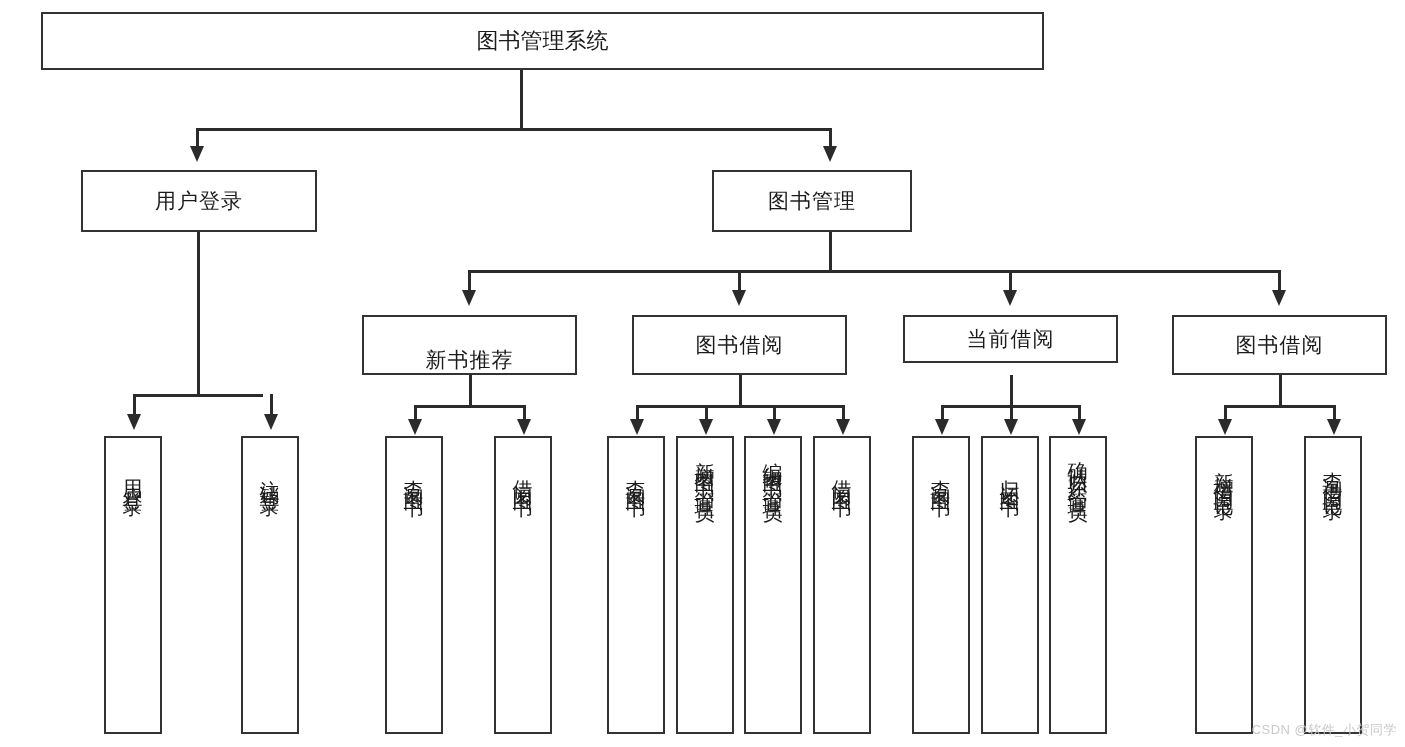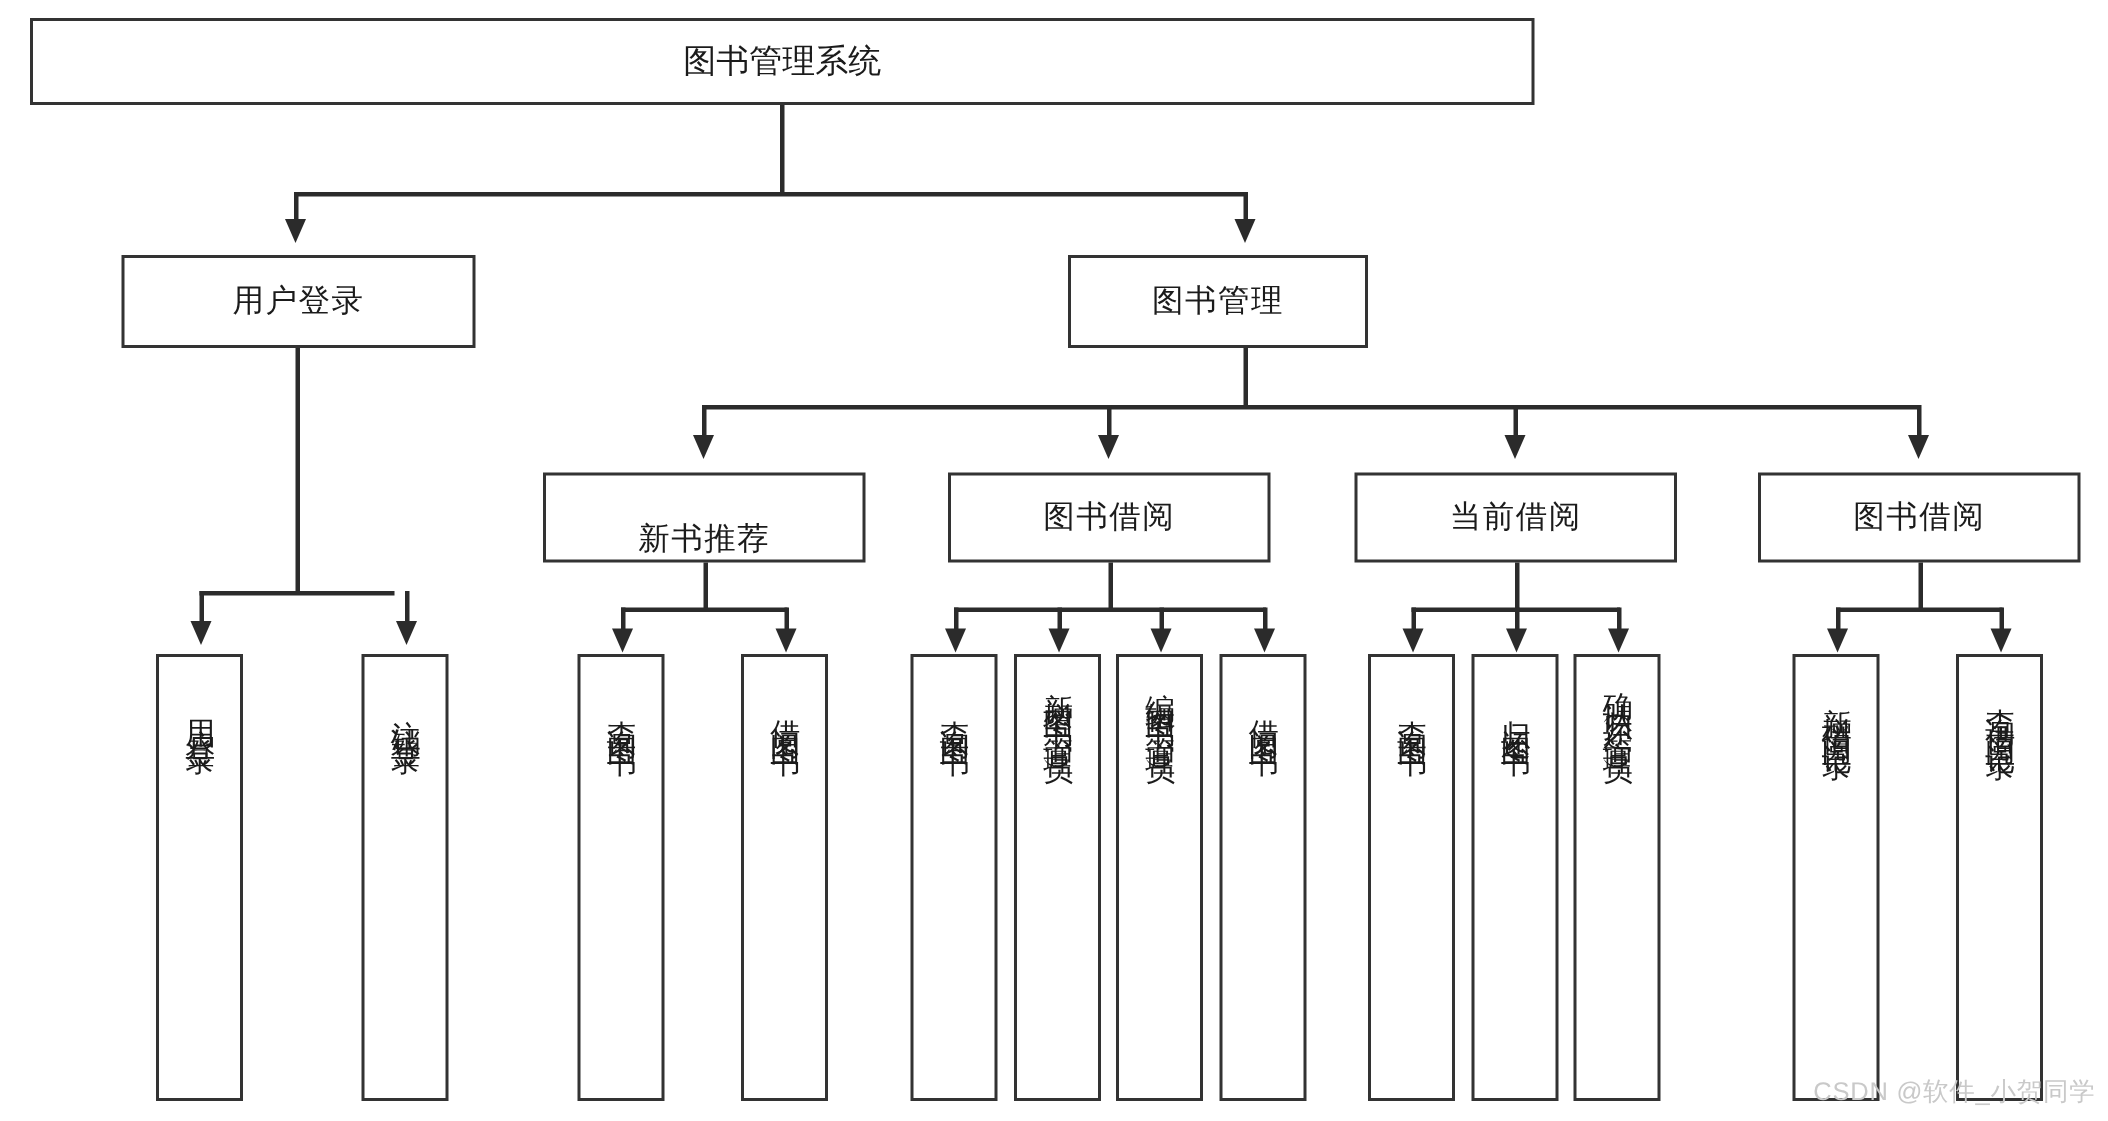--- a/index.html
+++ b/index.html
@@ -26,20 +26,21 @@
     color:#1b1b1b;
     text-align:center;
     line-height:1.25;
   }
   .node.horiz{
     font-size:21px;
     letter-spacing:1px;
   }
   .node.root{
     font-size:22px;
+    margin-left:21px;
   }
   
   .node.vert{
     font-size:20px;
     align-items:flex-start;
     justify-content:center;
     padding-top:26px;
   }
   .node.vert .vlabel{
     writing-mode:vertical-rl;
@@ -59,21 +60,21 @@
     position:absolute;
     width:0;height:0;
     border-left:7px solid transparent;
     border-right:7px solid transparent;
     border-top:16px solid #2b2b2b;
   }
   
   #watermark{
     position:absolute;
     right:8px;bottom:8px;
-    font-size:17px;
+    font-size:13px;
     color:#c9c9c9;
     white-space:nowrap;
     letter-spacing:0.5px;
     pointer-events:none;
   }
 </style>
 </head>
 <body>
 
 <div id="diagram">
@@ -120,21 +121,21 @@
 
   <div class="ln v" style="left:1278px;top:270px;height:22px;"></div>
   <div class="arrow" style="left:1272px;top:290px;"></div>
 
   <div class="node horiz" style="left:362px;top:315px;width:215px;height:60px;align-items:flex-end;">
     <span>新书推荐</span>
   </div>
   <div class="node horiz" style="left:632px;top:315px;width:215px;height:60px;">
     <span>图书借阅</span>
   </div>
-  <div class="node horiz" style="left:903px;top:315px;width:215px;height:60px;">
+  <div class="node horiz" style="left:903px;top:315px;width:215px;height:48px;">
     <span>当前借阅</span>
   </div>
   <div class="node horiz" style="left:1172px;top:315px;width:215px;height:60px;">
     <span>图书借阅</span>
   </div>
 
   <div class="ln v" style="left:469px;top:375px;height:32px;"></div>
   <div class="ln h" style="left:414px;top:405px;width:111px;height:2.5px;"></div>
   <div class="ln v" style="left:414px;top:405px;height:16px;"></div>
   <div class="arrow" style="left:408px;top:419px;"></div>

